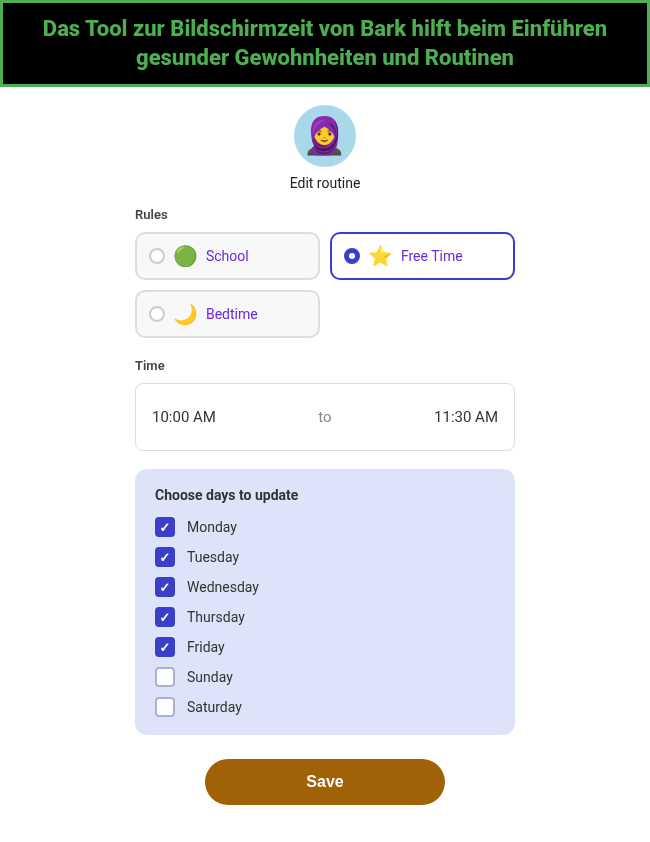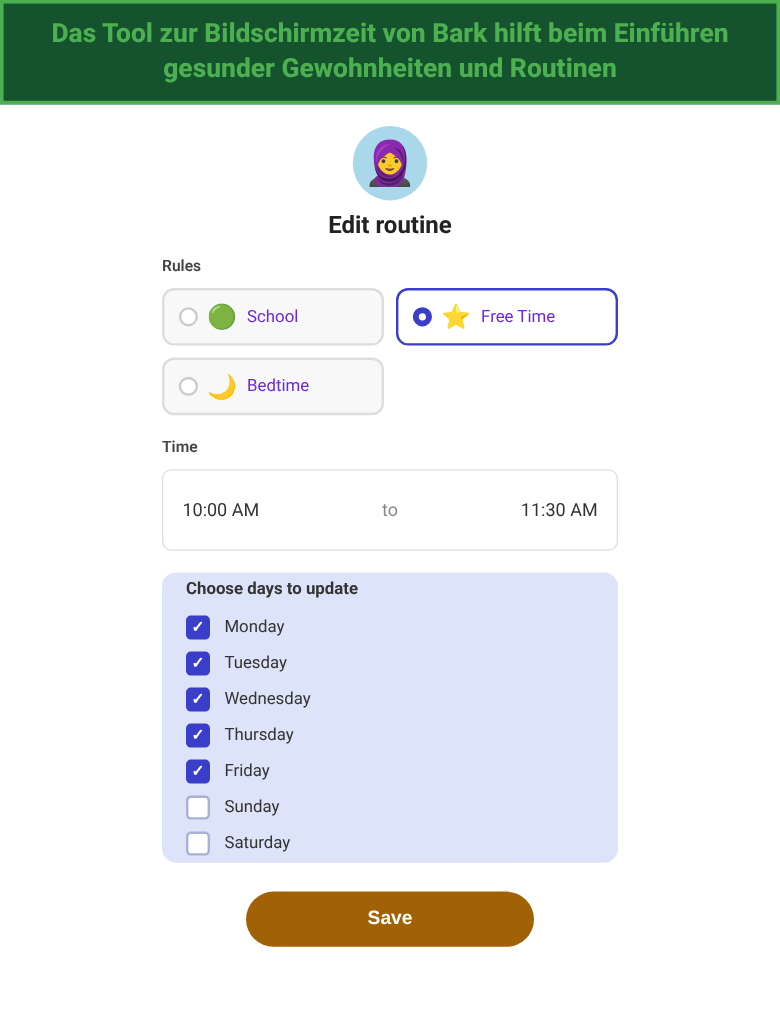--- a/index.html
+++ b/index.html
@@ -10,21 +10,21 @@
       background: #fff;
       display: flex;
       flex-direction: column;
       align-items: center;
     }
 
     
     .banner {
       width: 100%;
       border: 3px solid #4caf50;
-      background: #14532d;
+      background: #000000;
       padding: 12px 18px;
       text-align: center;
     }
     .banner-text {
       color: #4caf50;
       font-size: 22px;
       font-weight: 800;
       line-height: 1.3;
     }
 
@@ -40,22 +40,22 @@
       height: 62px;
       border-radius: 50%;
       background: #a8d8ea;
       display: flex;
       align-items: center;
       justify-content: center;
       font-size: 36px;
       overflow: hidden;
     }
     .page-title {
-      font-size: 20px;
-      font-weight: 700;
+      font-size: 14px;
+      font-weight: 400;
       margin-top: 8px;
       color: #222;
       text-align: center;
     }
 
     
     .main-content {
       width: 380px;
       margin-top: 16px;
     }
@@ -138,21 +138,21 @@
       gap: 8px;
     }
     .time-start { flex: 1; }
     .time-to { color: #888; font-size: 15px; }
     .time-end { flex: 1; text-align: right; }
 
     
     .days-section {
       background: #dde3f8;
       border-radius: 12px;
-      padding: 6px 20px;
+      padding: 18px 20px;
       margin-bottom: 24px;
     }
     .days-title {
       font-size: 14px;
       font-weight: 700;
       color: #333;
       margin-bottom: 14px;
     }
     .day-item {
       display: flex;

